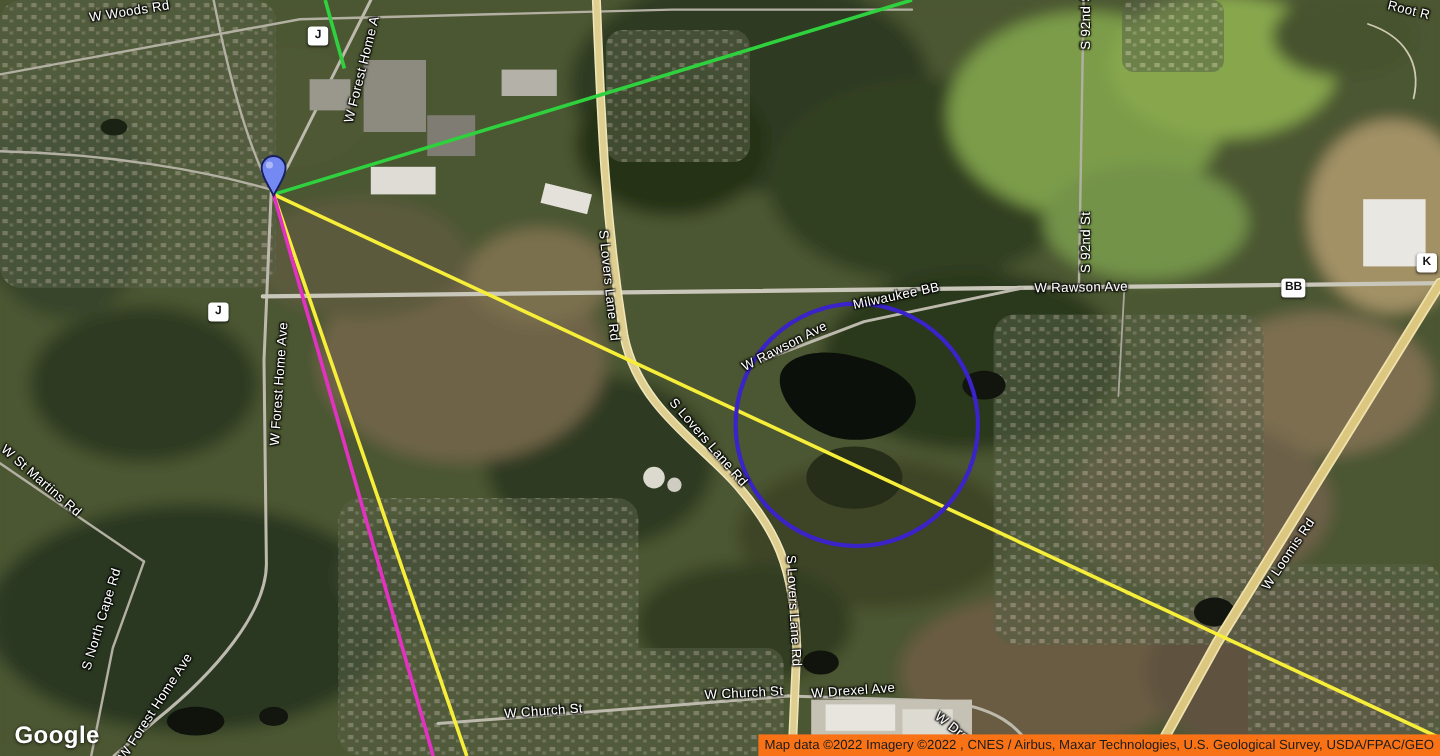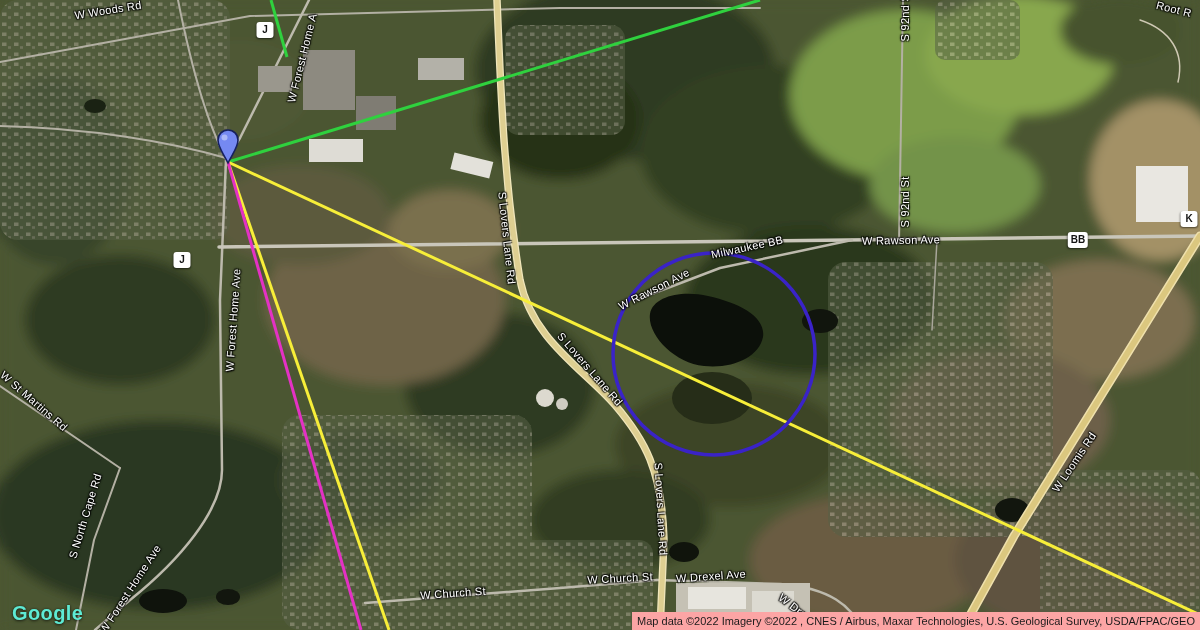--- a/index.html
+++ b/index.html
@@ -18,27 +18,27 @@
     pointer-events:none;
   }
   .badge {
     position:absolute; z-index:31; transform:translate(-50%,-50%);
     background:#fff; color:#141414; font:bold 10px/1 "Liberation Sans", sans-serif;
     padding:3px 3px; min-width:11px; text-align:center; border-radius:3px;
     box-shadow:0 1px 2px rgba(0,0,0,.55); letter-spacing:0;
   }
   .glogo {
     position:absolute; left:12px; bottom:7px; z-index:40;
-    color:#5eead4; font:bold 20px/1 "Liberation Sans", sans-serif; letter-spacing:.4px;
+    color:#ffffff; font:bold 20px/1 "Liberation Sans", sans-serif; letter-spacing:.4px;
     text-shadow:0 1px 3px rgba(0,0,0,.6), 0 0 2px rgba(0,0,0,.4);
     text-align:center;
   }
   .attrbar {
     position:absolute; right:0; bottom:0; height:18px; z-index:41;
-    display:flex; align-items:flex-start; background:#fca5a5; padding:0 5px 0 5px;
+    display:flex; align-items:flex-start; background:#f97316; padding:0 5px 0 5px;
     font:11px/18px "Liberation Sans", sans-serif; color:#1b1b1b; white-space:nowrap;
   }
   .overlay { z-index:20; pointer-events:none; }
   .baselayer { z-index:1; }
 </style>
 </head>
 <body>
 
 <div class="map">
 

